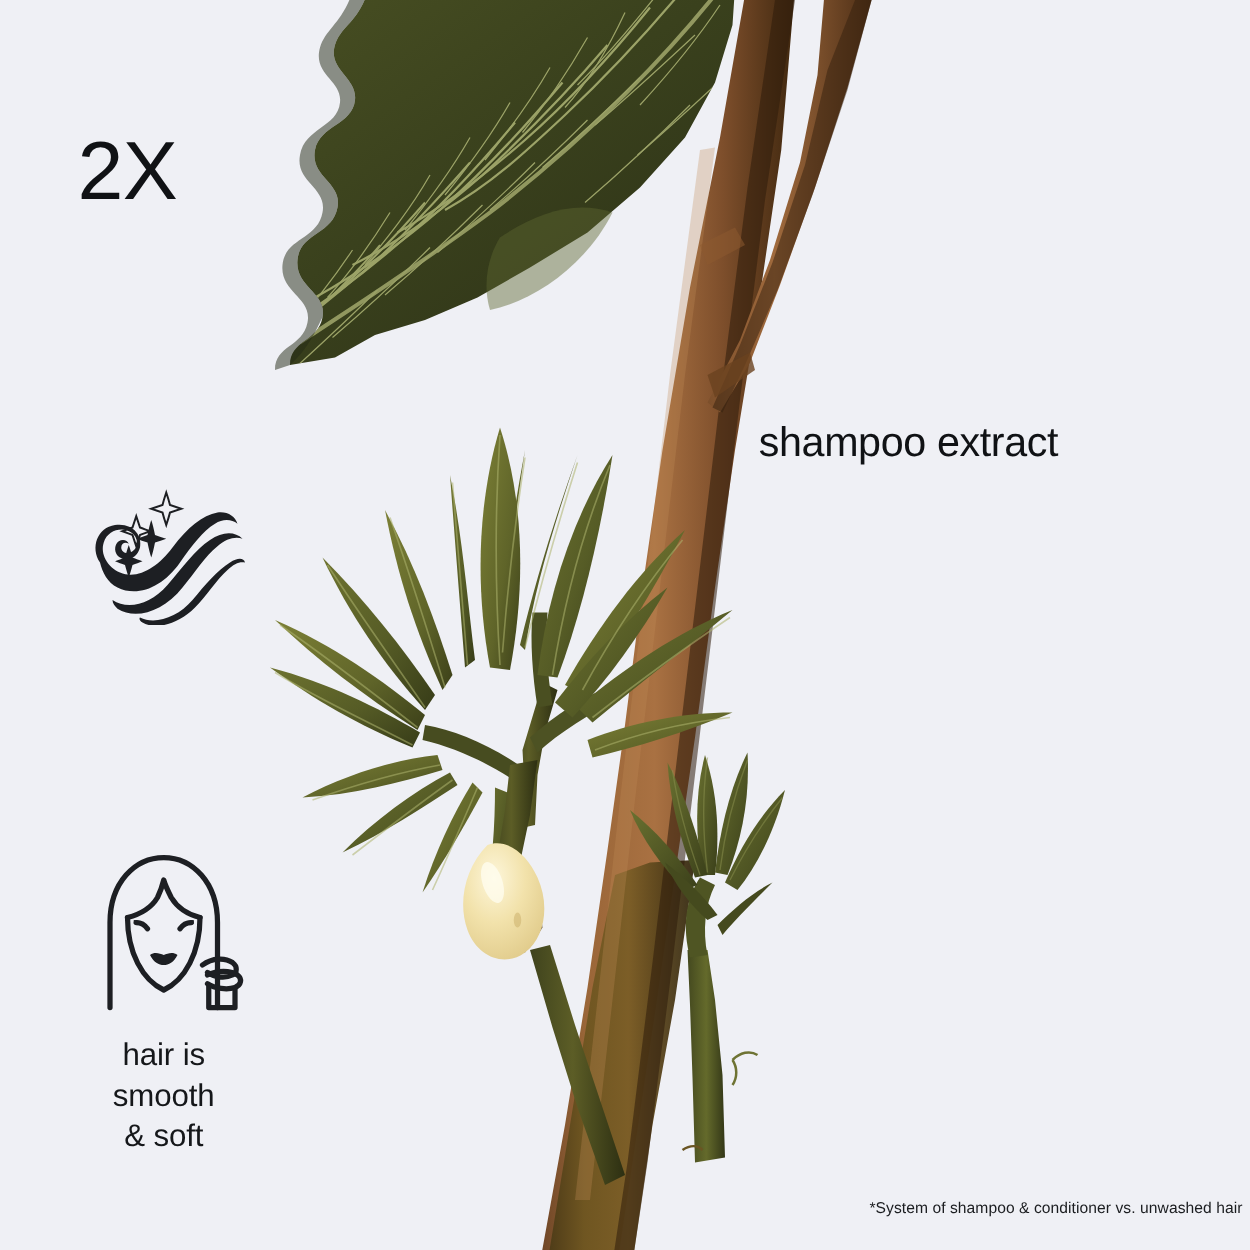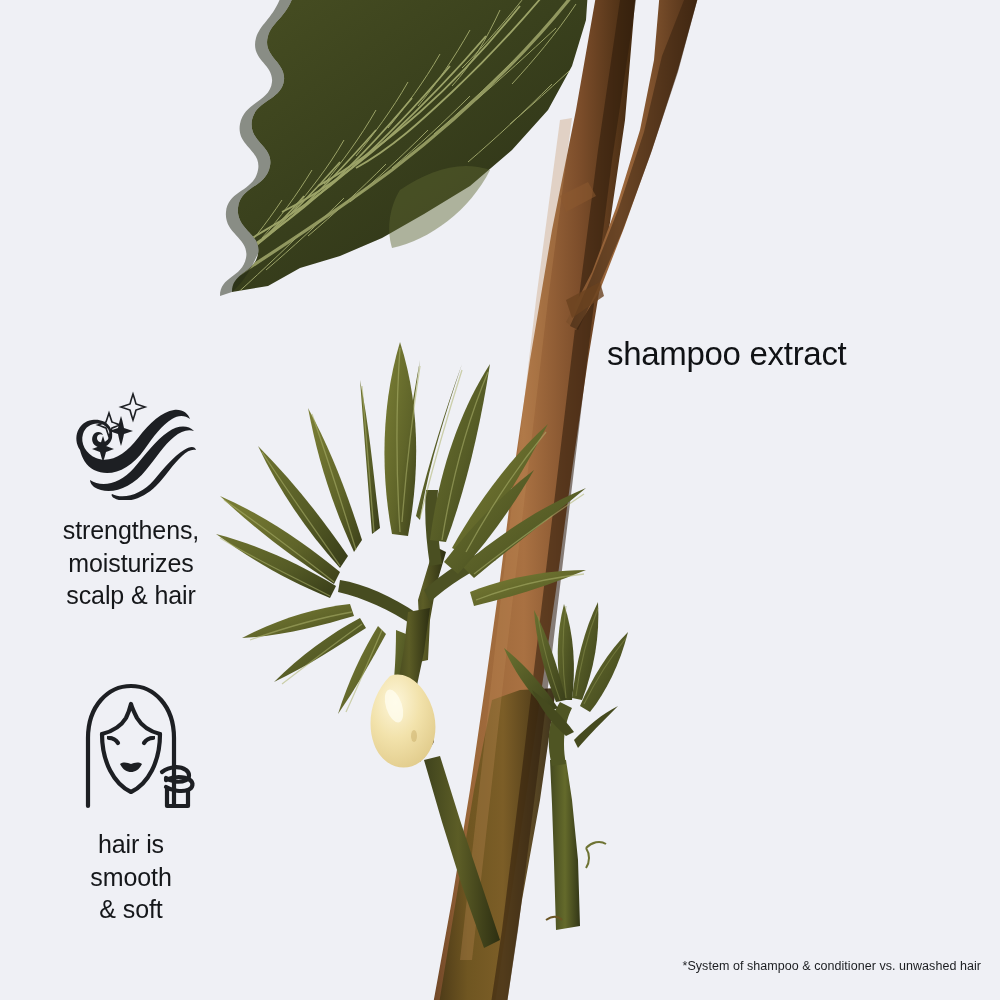--- a/index.html
+++ b/index.html
@@ -94,21 +94,21 @@
     font-weight: 400;
     letter-spacing: -0.15px;
     margin: 0;
     color: #15171a;
     white-space: pre-line;
   }
 
   
   .footnote {
     position: absolute;
-    right: 19px;
+    right: 6px;
     bottom: 26px;
     font-size: 12.5px;
     line-height: 1.2;
     color: #1b1d20;
     letter-spacing: 0.05px;
     z-index: 6;
   }
 </style>
 </head>
 <body>
@@ -328,20 +328,21 @@
       <path d="M586,848 C592,842 600,840 606,844" stroke="#6e7333" stroke-width="2" fill="none"></path>
       <path d="M586,848 C590,854 590,862 586,868" stroke="#6e7333" stroke-width="2" fill="none"></path>
     </g>
 
     <path d="M546,920 C552,916 558,916 562,920" stroke="#6a5523" stroke-width="2" fill="none"></path>
   </svg>
 
   <div class="benefit-col">
 
     <div class="benefit benefit-1">
+      <div class="big-stat">2X</div>
     </div>
 
     <div class="benefit benefit-2">
       <div class="icon-wrap">
         <svg width="130" height="112" viewBox="0 0 130 112" aria-hidden="true">
           <g fill="#1d1f23">
 
             <path d="M14,62 C6,50 12,34 26,32 C40,30 48,40 46,50 C44,58 36,62 30,58
                      C25,55 25,48 29,45 C32,43 36,44 37,47 C34,45 31,47 31,50
                      C31,54 36,56 40,53 C45,50 45,42 39,38 C32,33 20,36 17,46
@@ -367,23 +368,20 @@
           <g fill="none" stroke="#1d1f23" stroke-width="1.6">
             <path d="M64,16 C65,12 66,9 67,6 C68,9 69,12 70,16 C73,17 76,18 79,19
                      C76,20 73,21 70,22 C69,26 68,29 67,32 C66,29 65,26 64,22
                      C61,21 58,20 55,19 C58,18 61,17 64,16 Z"></path>
             <path d="M40,34 C41,31 42,28 43,25 C44,28 45,31 46,34 C49,35 51,36 54,37
                      C51,38 49,39 46,40 C45,43 44,46 43,49 C42,46 41,43 40,40
                      C37,39 35,38 32,37 C35,36 37,35 40,34 Z"></path>
           </g>
         </svg>
       </div>
-      <div class="benefit-text">strengthens,
-moisturizes
-scalp &amp; hair</div>
     </div>
 
     <div class="benefit benefit-3">
       <div class="icon-wrap face-icon-wrap">
         <svg width="130" height="138" viewBox="0 0 130 138" aria-hidden="true">
           <g fill="none" stroke="#1d1f23" stroke-width="4.2" stroke-linecap="round" stroke-linejoin="round">
 
             <path d="M22,130 L22,62 C22,30 42,10 65,10 C88,10 108,30 108,62 L108,130"></path>
 
             <path d="M36,58 C44,56 54,52 60,42 C63,36 64,32 65,28

